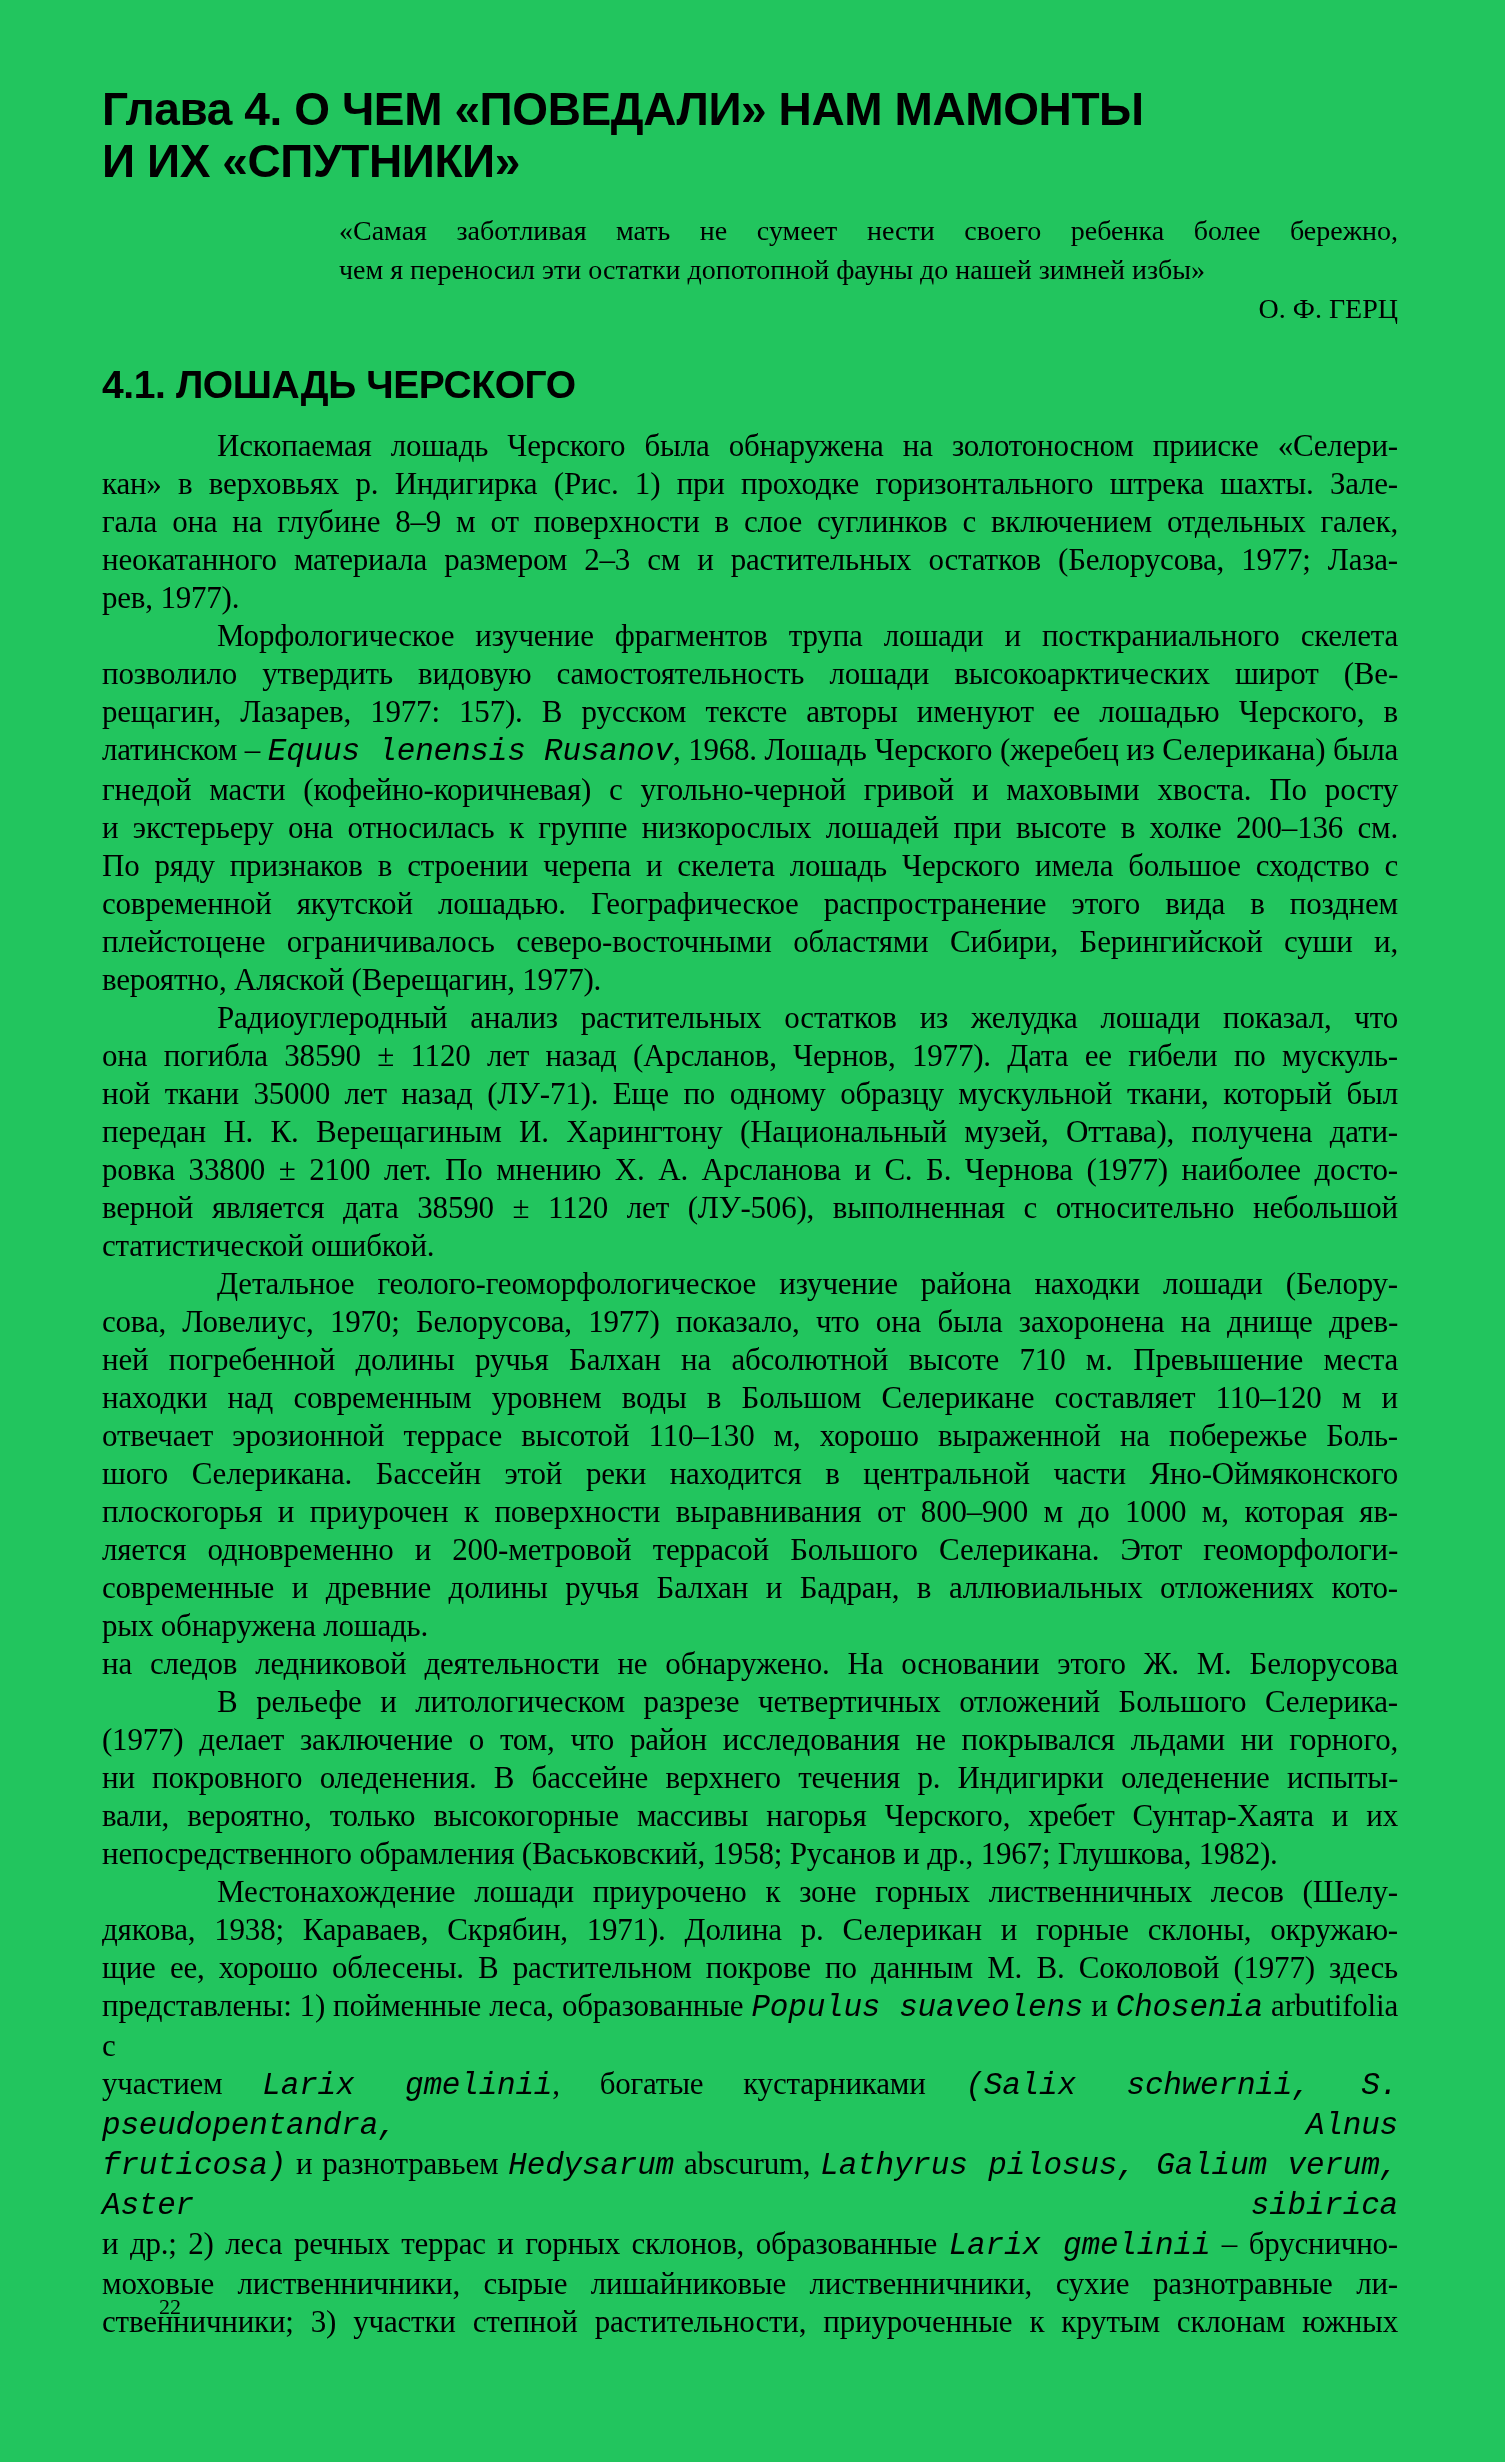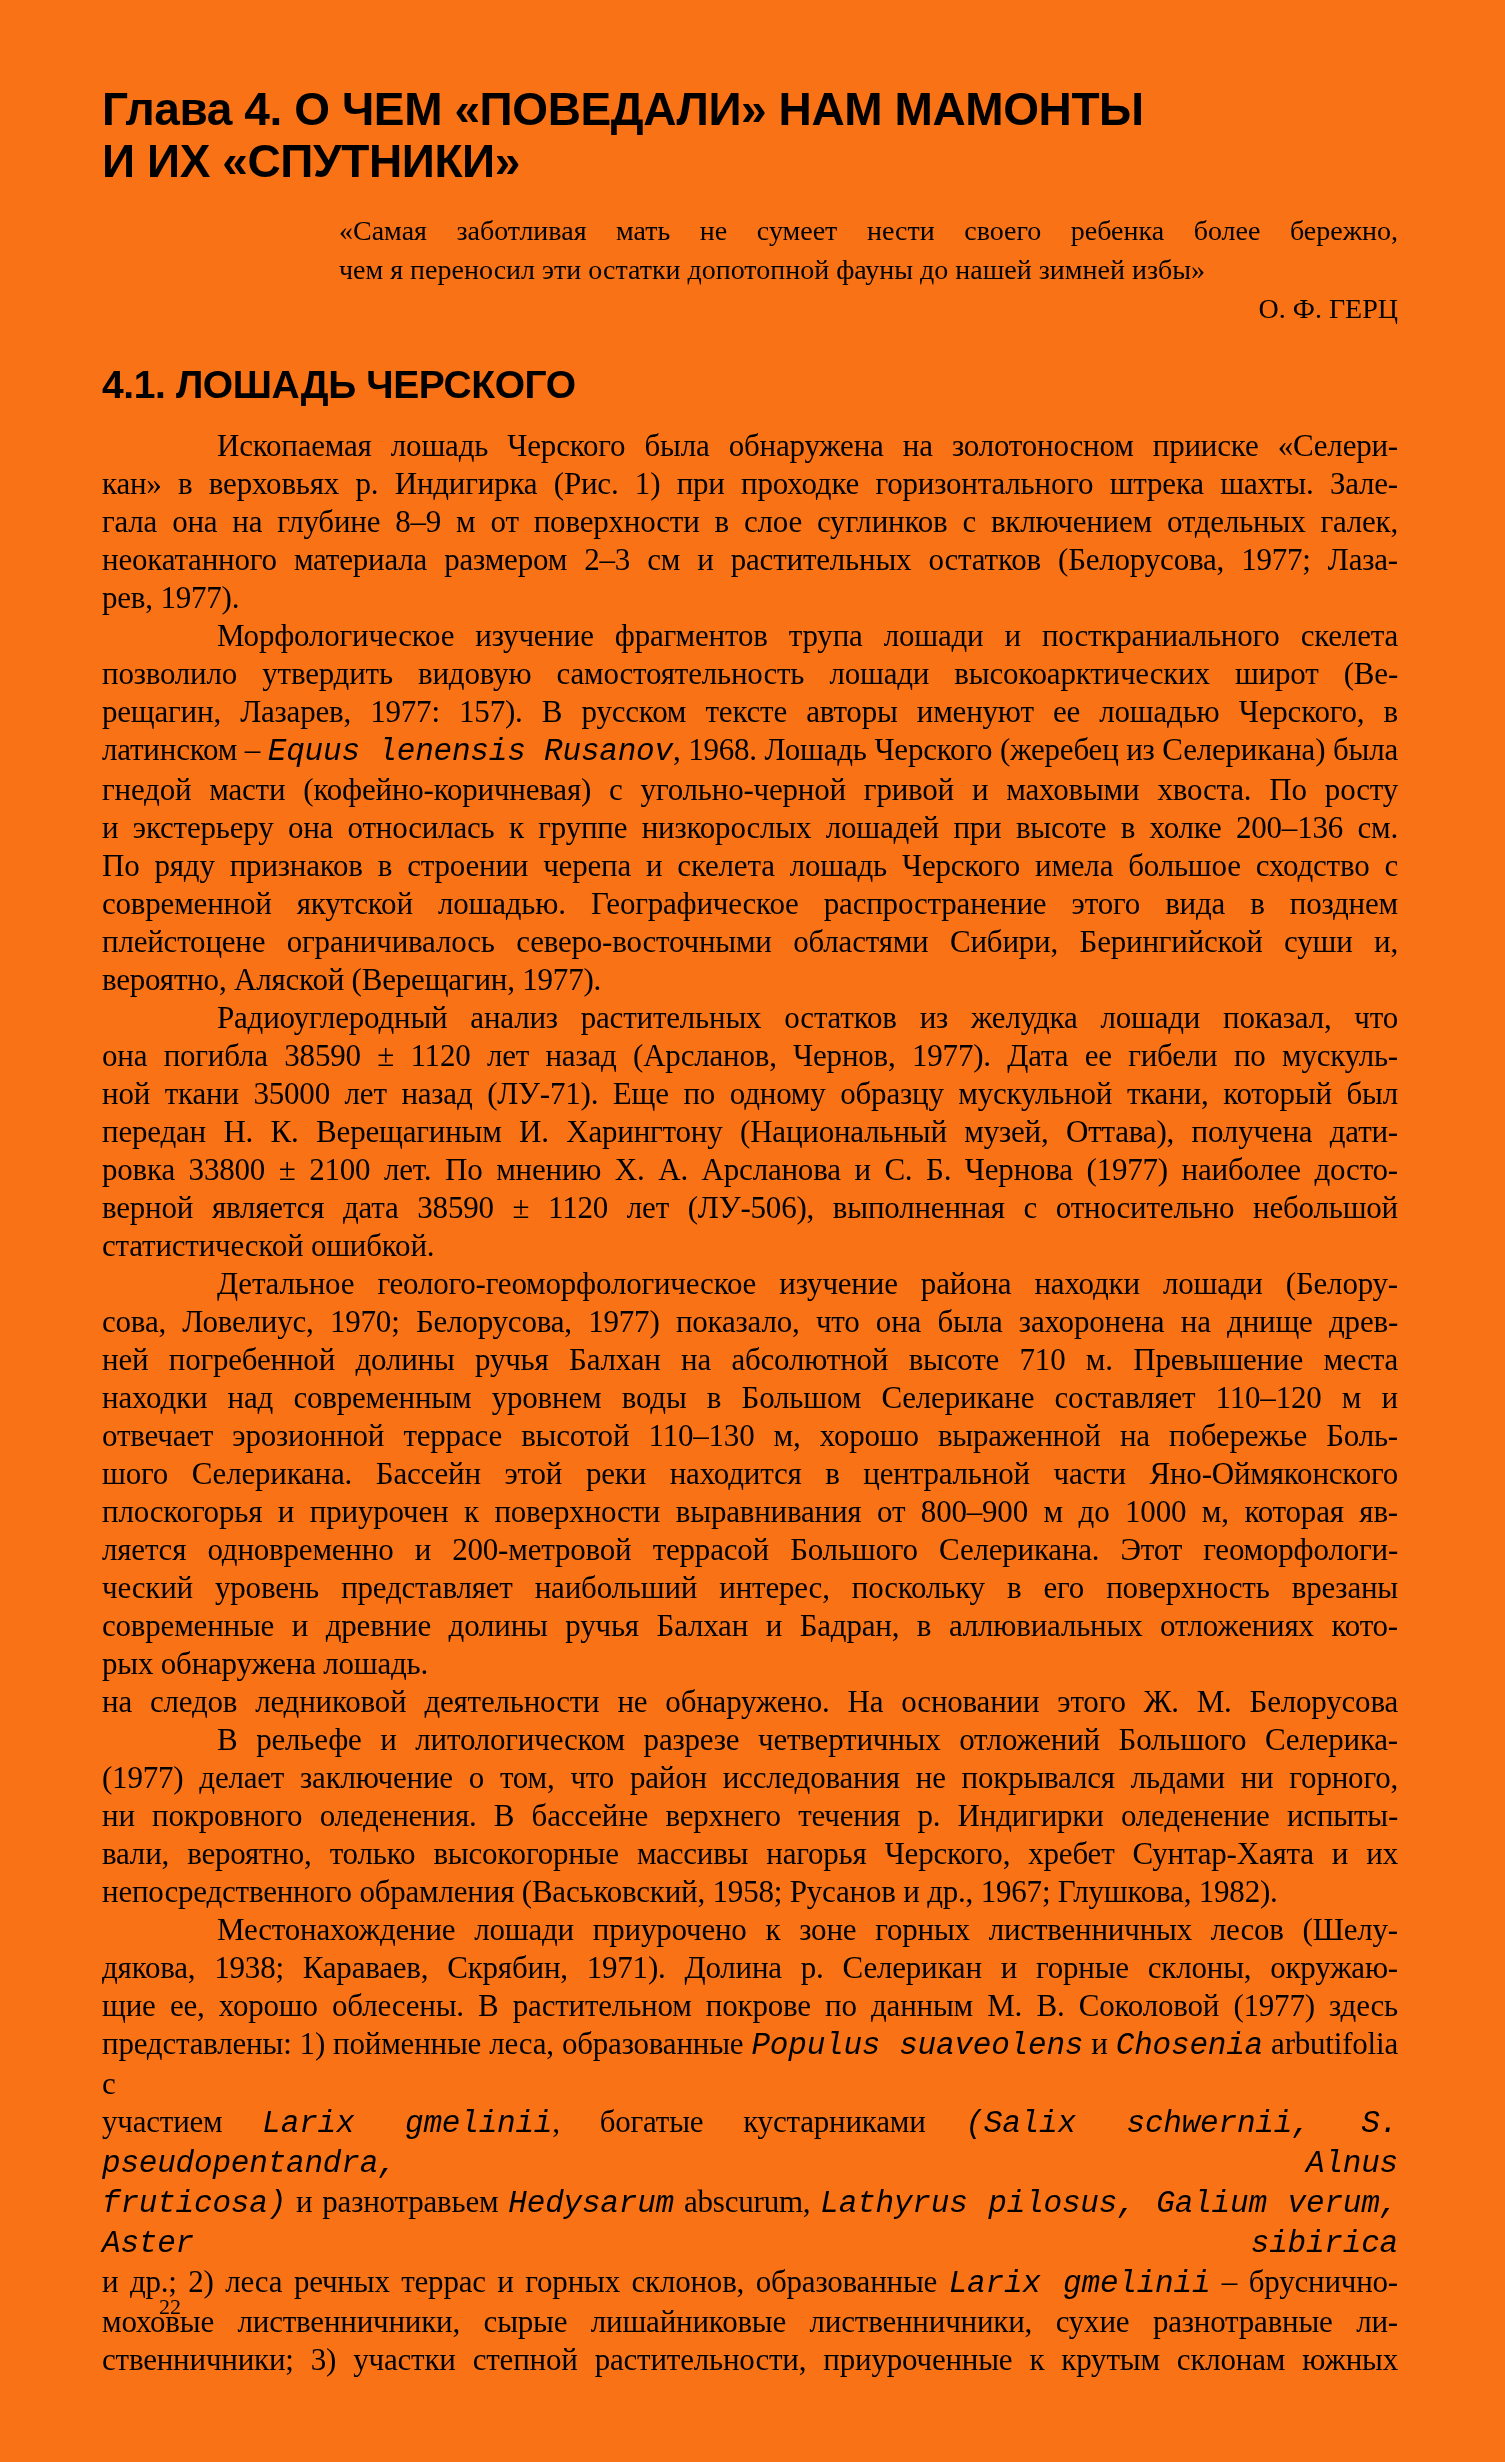--- a/index.html
+++ b/index.html
@@ -4,21 +4,21 @@
 <style>
   html, body {
     margin: 0;
     padding: 0;
     background: #ffffff;
   }
   .page {
     position: relative;
     width: 1506px;
     height: 2462px;
-    background: #f97316;
+    background: #22c55e;
     color: #000000;
     overflow: hidden;
     font-family: "Liberation Serif", "DejaVu Serif", serif;
   }
   .chapter-title {
     padding-top: 83px;
     margin-left: 102px;
     margin-right: 108px;
     font-family: "Liberation Sans", "DejaVu Sans", sans-serif;
     font-weight: 700;
@@ -129,21 +129,20 @@
       </div>
       <div class="paragraph">
         <div class="line first"><span>Детальное геолого-геоморфологическое изучение района находки лошади (Белору-</span></div>
         <div class="line"><span>сова, Ловелиус, 1970; Белорусова, 1977) показало, что она была захоронена на днище древ-</span></div>
         <div class="line"><span>ней погребенной долины ручья Балхан на абсолютной высоте 710 м. Превышение места</span></div>
         <div class="line"><span>находки над современным уровнем воды в Большом Селерикане составляет 110–120 м и</span></div>
         <div class="line"><span>отвечает эрозионной террасе высотой 110–130 м, хорошо выраженной на побережье Боль-</span></div>
         <div class="line"><span>шого Селерикана. Бассейн этой реки находится в центральной части Яно-Оймяконского</span></div>
         <div class="line"><span>плоскогорья и приурочен к поверхности выравнивания от 800–900 м до 1000 м, которая яв-</span></div>
         <div class="line"><span>ляется одновременно и 200-метровой террасой Большого Селерикана. Этот геоморфологи-</span></div>
-        <div class="line"><span>ческий уровень представляет наибольший интерес, поскольку в его поверхность врезаны</span></div>
         <div class="line"><span>современные и древние долины ручья Балхан и Бадран, в аллювиальных отложениях кото-</span></div>
         <div class="line end"><span>рых обнаружена лошадь.</span></div>
       </div>
       <div class="paragraph">
         <div class="line"><span>на следов ледниковой деятельности не обнаружено. На основании этого Ж. М. Белорусова</span></div>
         <div class="line first"><span>В рельефе и литологическом разрезе четвертичных отложений Большого Селерика-</span></div>
         <div class="line"><span>(1977) делает заключение о том, что район исследования не покрывался льдами ни горного,</span></div>
         <div class="line"><span>ни покровного оледенения. В бассейне верхнего течения р. Индигирки оледенение испыты-</span></div>
         <div class="line"><span>вали, вероятно, только высокогорные массивы нагорья Черского, хребет Сунтар-Хаята и их</span></div>
         <div class="line end"><span>непосредственного обрамления (Васьковский, 1958; Русанов и др., 1967; Глушкова, 1982).</span></div>

